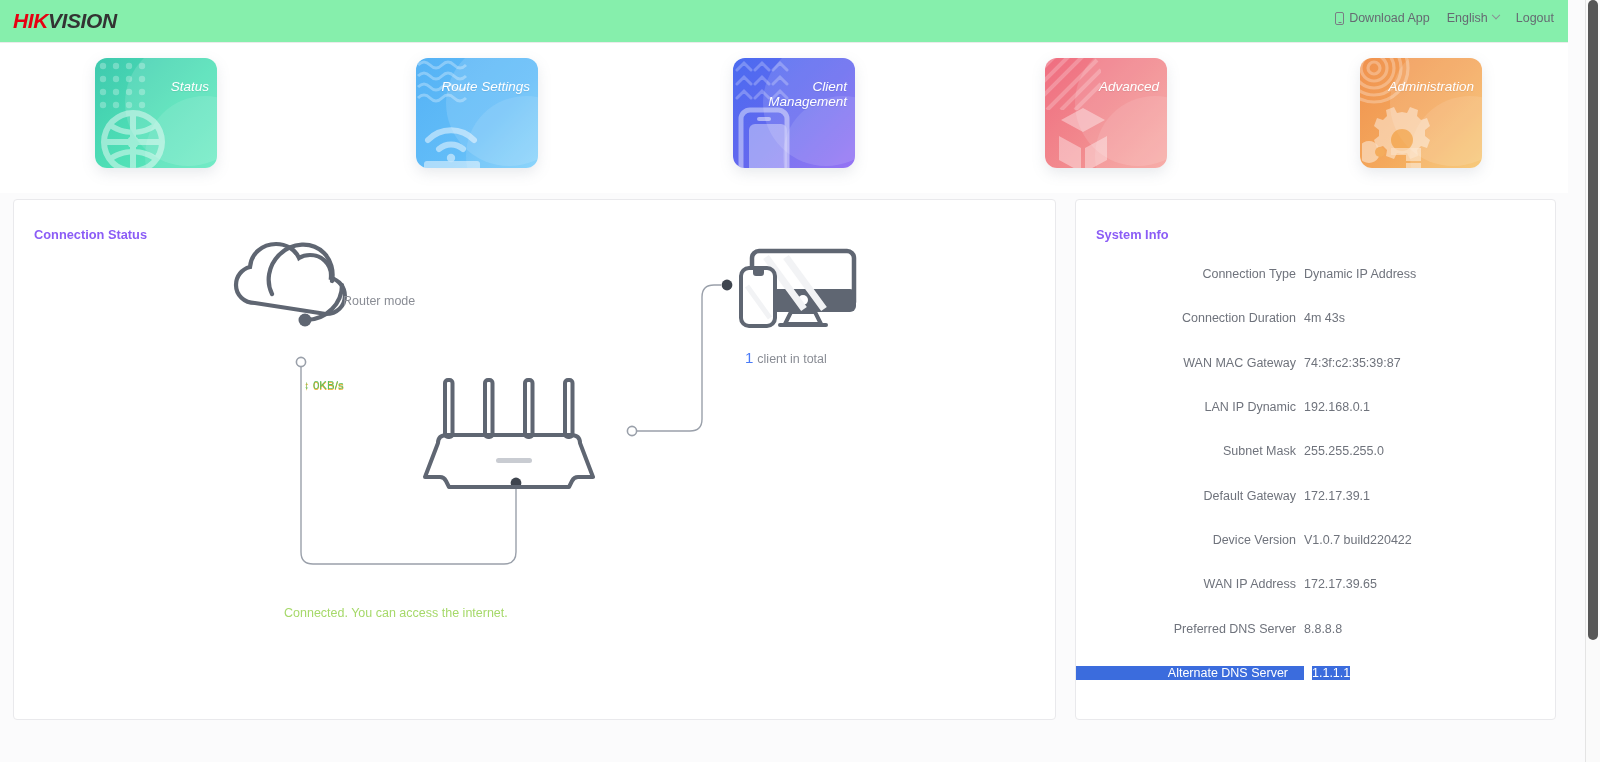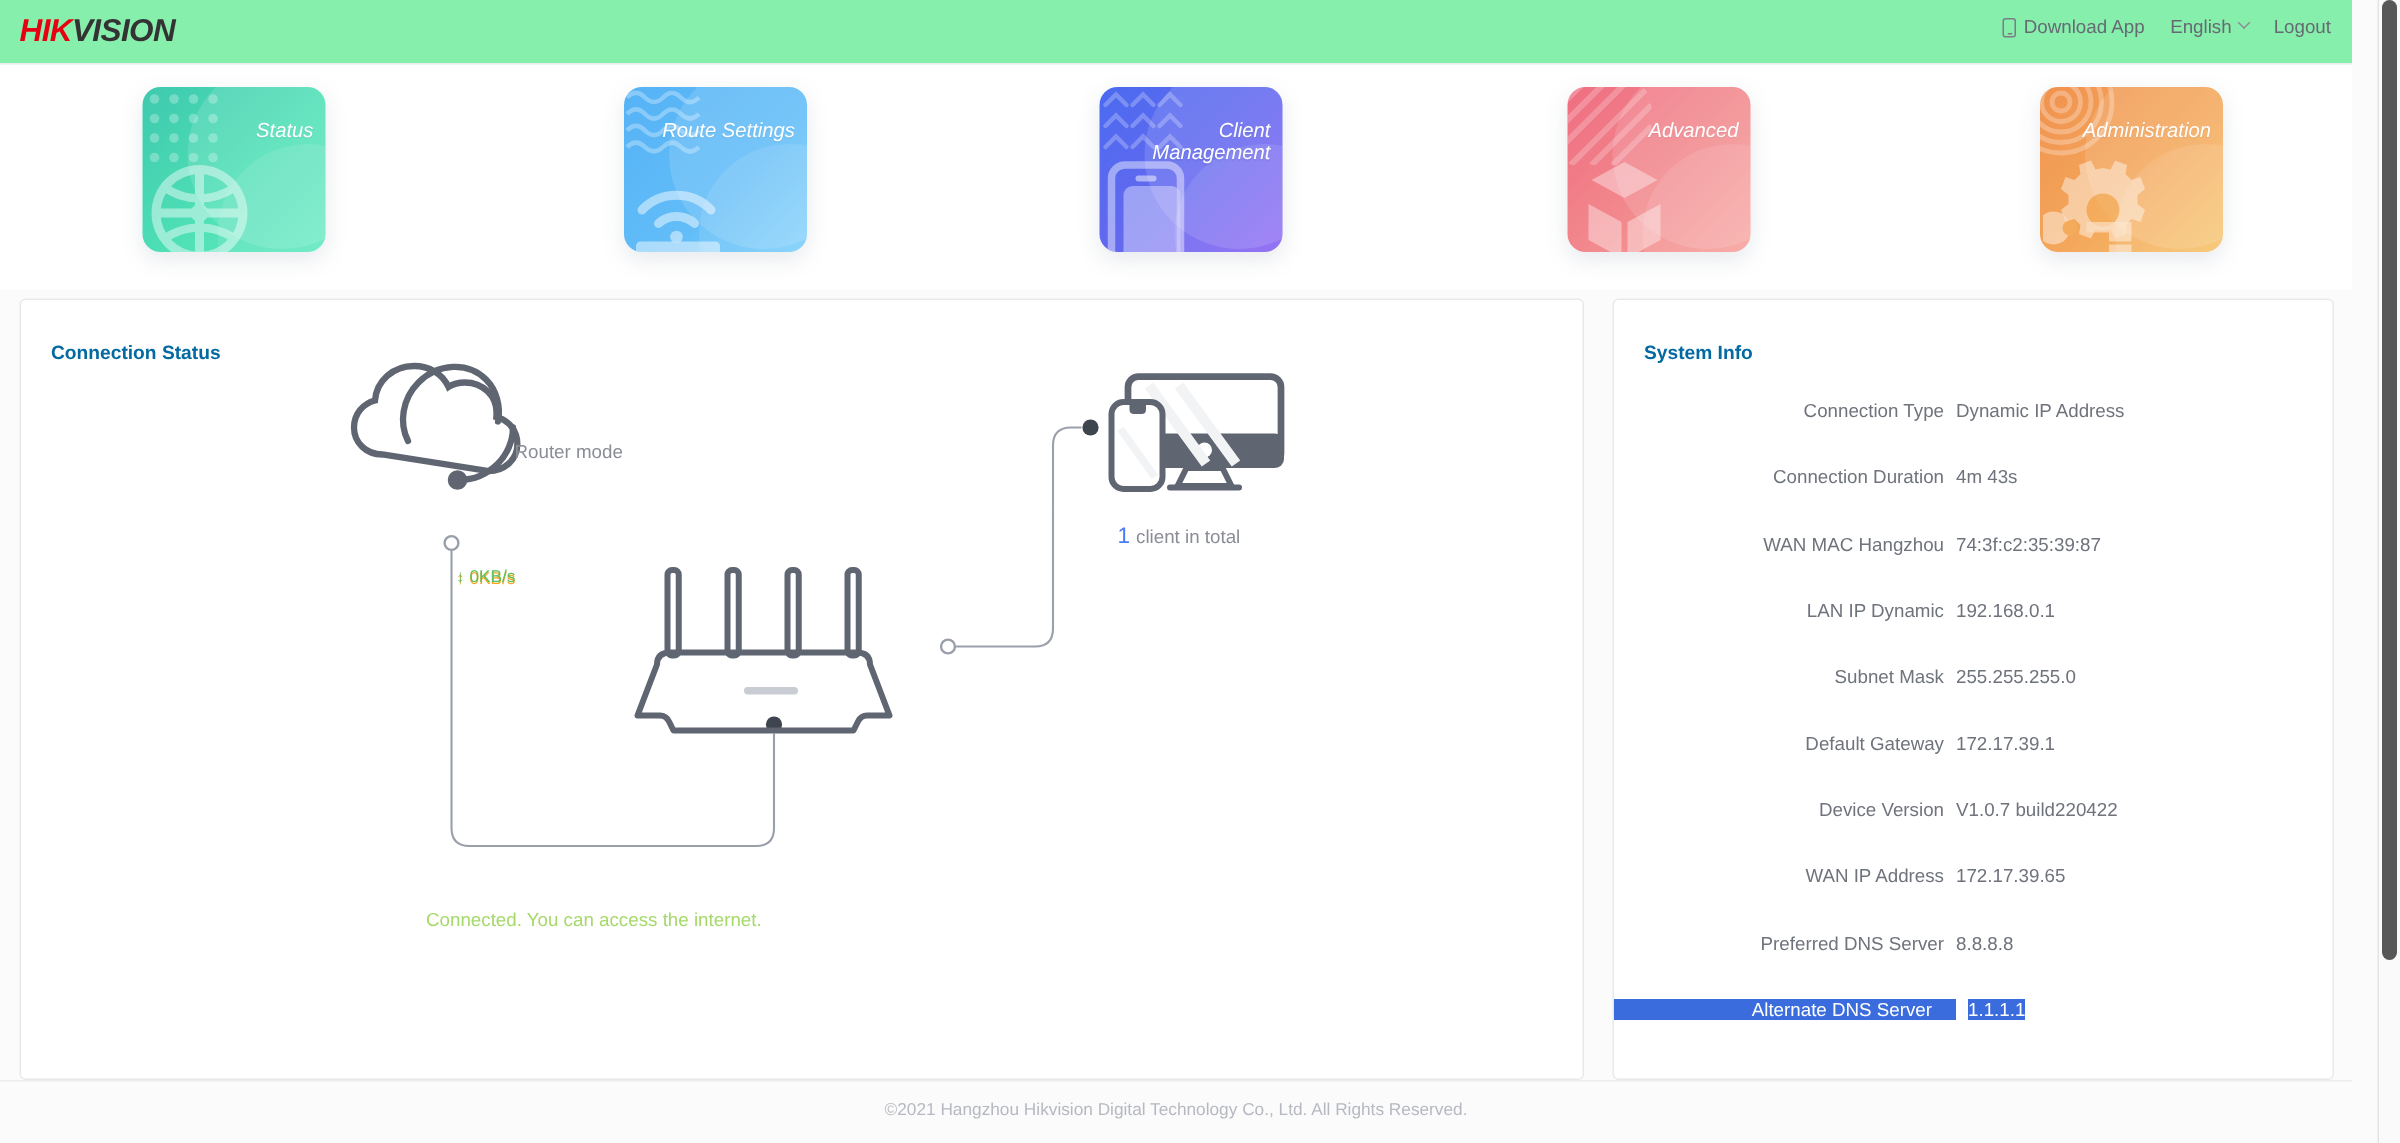--- a/index.html
+++ b/index.html
@@ -115,21 +115,21 @@
   .panel {
     position: absolute;
     background: #ffffff;
     border: 1px solid #e9e9ec;
     border-radius: 4px;
   }
   #panel-conn { left: 13px; top: 199px; width: 1043px; height: 521px; }
   #panel-sys  { left: 1075px; top: 199px; width: 481px; height: 521px; }
   .panel-title {
     position: absolute; left: 20px; top: 27px;
-    font-size: 12.8px; font-weight: bold; color: #0369a1;
+    font-size: 12.8px; font-weight: bold; color: #8b5cf6;
   }
 
   
   #diagram { position:absolute; left:0; top:0; width:1043px; height:521px; }
   .dg-label { position:absolute; font-size:12.5px; color:#8a8d95; }
   #lbl-routermode { left: 329px; top: 94px; }
   #lbl-up   { left: 290px; top: 180px; font-size:11.5px; color:#f5a623; }
   #lbl-down { left: 290px; top: 179px; font-size:11.5px; color:#5bbf5b; }
   #lbl-clients {
     left: 731px; top: 149px; font-size:12.5px; color:#8a8d95;
@@ -387,21 +387,21 @@
     <div class="sys-list" id="sys-list">
         <div class="sys-row">
           <div class="sys-k">Connection Type</div>
           <div class="sys-v">Dynamic IP Address</div>
         </div>
         <div class="sys-row">
           <div class="sys-k">Connection Duration</div>
           <div class="sys-v">4m 43s</div>
         </div>
         <div class="sys-row">
-          <div class="sys-k">WAN MAC Hangzhou</div>
+          <div class="sys-k">WAN MAC Gateway</div>
           <div class="sys-v">74:3f:c2:35:39:87</div>
         </div>
         <div class="sys-row">
           <div class="sys-k">LAN IP Dynamic</div>
           <div class="sys-v">192.168.0.1</div>
         </div>
         <div class="sys-row">
           <div class="sys-k">Subnet Mask</div>
           <div class="sys-v">255.255.255.0</div>
         </div>
@@ -421,21 +421,18 @@
           <div class="sys-k">Preferred DNS Server</div>
           <div class="sys-v">8.8.8.8</div>
         </div>
         <div class="sys-row selected">
           <div class="sys-k">Alternate DNS Server</div>
           <div class="sys-v">1.1.1.1</div>
         </div>
       </div>
   </div>
 
-  <div class="footer">
-    <span>©2021 Hangzhou Hikvision Digital Technology Co., Ltd. All Rights Reserved.</span>
-  </div>
 
   <div class="scrollbar">
     <div class="thumb"></div>
   </div>
 
 </div>
 
 </body></html>

